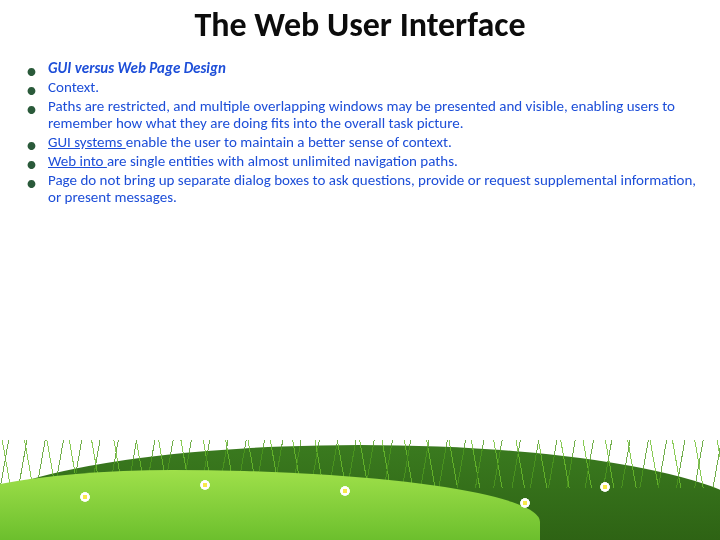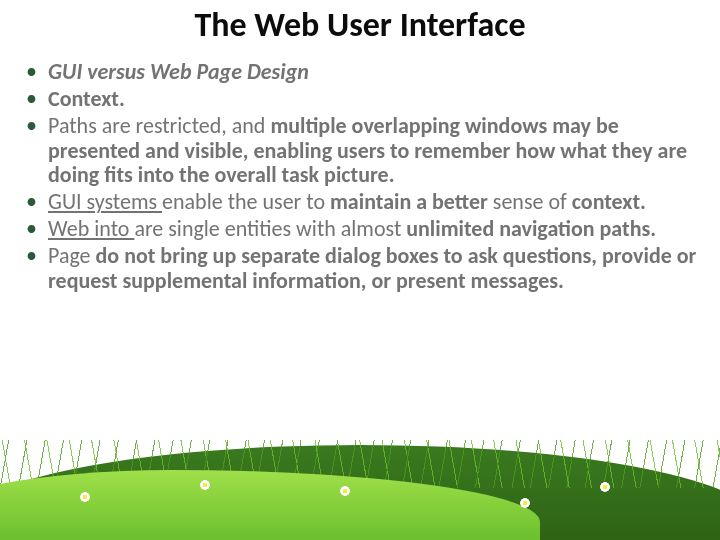--- a/index.html
+++ b/index.html
@@ -1,22 +1,22 @@
 <!DOCTYPE html>
 <html><head>
 <meta charset="utf-8">
 <style>
   html,body{margin:0;padding:0;width:720px;height:540px;overflow:hidden;font-family:"Calibri","Segoe UI",Arial,sans-serif;background:#fff}
   .slide{position:relative;width:720px;height:540px;box-sizing:border-box}
   .title{position:absolute;top:4px;left:0;right:0;text-align:center;font-size:34px;font-weight:700;color:#0c0c0c}
   .content{position:absolute;top:60px;left:22px;right:22px}
   ul.bullets{list-style:none;margin:0;padding:0}
-  ul.bullets>li{position:relative;padding-left:26px;font-size:22px;line-height:1.13;color:#737373;margin-bottom:2px;font-weight:400}
+  ul.bullets>li{position:relative;padding-left:26px;font-size:15px;line-height:1.13;color:#1d4ed8;margin-bottom:2px;font-weight:400}
   ul.bullets>li::before{content:"•";position:absolute;left:4px;top:0;color:#2a5a3a;font-size:22px}
-  .b{font-weight:700}
+  .b{font-weight:400}
   .u{text-decoration:underline}
   .bi{font-weight:700;font-style:italic}
   
   .ground{position:absolute;bottom:0;left:0;right:0;height:110px;pointer-events:none}
   .hill-dark{position:absolute;bottom:0;left:-40px;right:-40px;height:95px;border-top-left-radius:60% 100%;border-top-right-radius:60% 100%;background:linear-gradient(#3a7a1f,#2e6314)}
   .hill-light{position:absolute;bottom:0;left:-80px;right:180px;height:70px;border-top-left-radius:55% 100%;border-top-right-radius:80% 100%;background:linear-gradient(#9fe04a,#6cbf2d)}
   .blades{position:absolute;bottom:52px;left:0;right:0;height:48px;background:repeating-linear-gradient(100deg,rgba(0,0,0,0) 0 8px,#4e9a1f 8px 9px,rgba(0,0,0,0) 9px 18px),repeating-linear-gradient(80deg,rgba(0,0,0,0) 0 10px,#6cbf2d 10px 11px,rgba(0,0,0,0) 11px 22px);opacity:.8}
   .flower{position:absolute;width:10px;height:10px;background:radial-gradient(circle,#f7e94a 0 35%,#fff 36% 70%,rgba(255,255,255,0) 71%);border-radius:50%}
 </style>
 </head>

